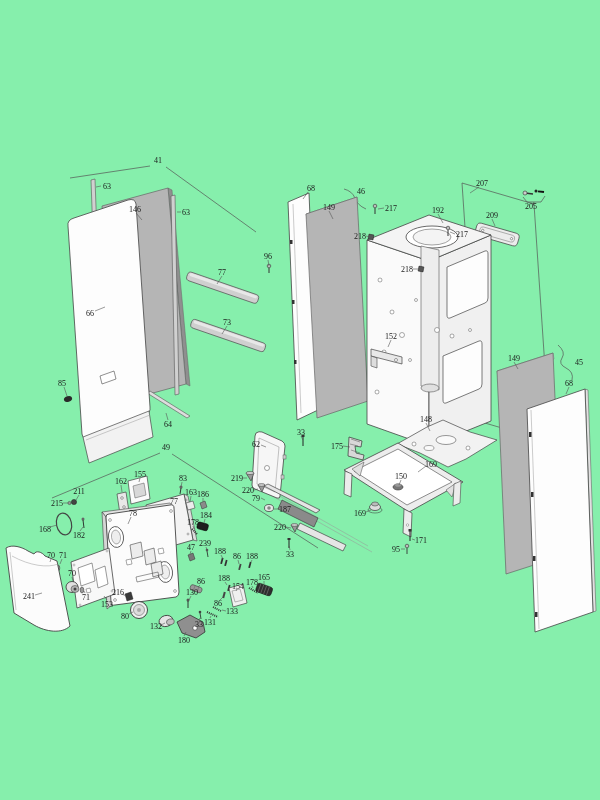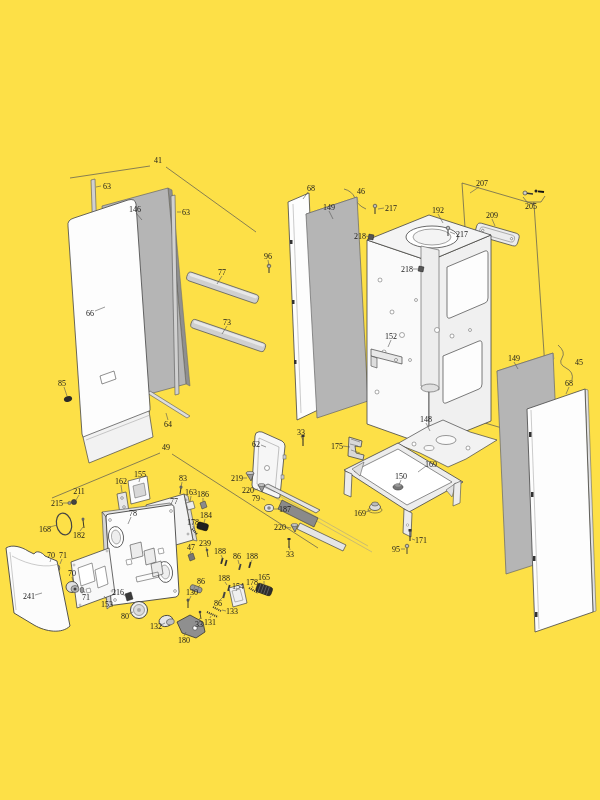--- a/index.html
+++ b/index.html
@@ -1,16 +1,16 @@
 <!DOCTYPE html>
 <html style="--panel-gray: #b5b5b5; --panel-light: #fdfdfd; --label-text: #1a1a1a; --leader: #555555;"><head>
 <meta charset="utf-8">
 <style>
   html,body{margin:0;padding:0;background:#fff;}
-  #stage{position:relative;width:600px;height:800px;background:#fde047;overflow:hidden;
+  #stage{position:relative;width:600px;height:800px;background:#86efac;overflow:hidden;
          font-family:"Liberation Serif", serif;}
   svg{position:absolute;left:0;top:0;}
   .panel-gray{fill:var(--panel-gray);stroke:#666;stroke-width:.7;}
   .panel-white{fill:var(--panel-light);stroke:#444;stroke-width:.8;}
   .thin{stroke:#999;fill:none;stroke-width:.5;}
   .leadart{stroke:#555;fill:none;stroke-width:.7;}
   text.part-label{font-size:8px;fill:var(--label-text);text-anchor:middle;}
   line.leader{stroke:var(--leader);stroke-width:.6;}
 </style>
 </head>

